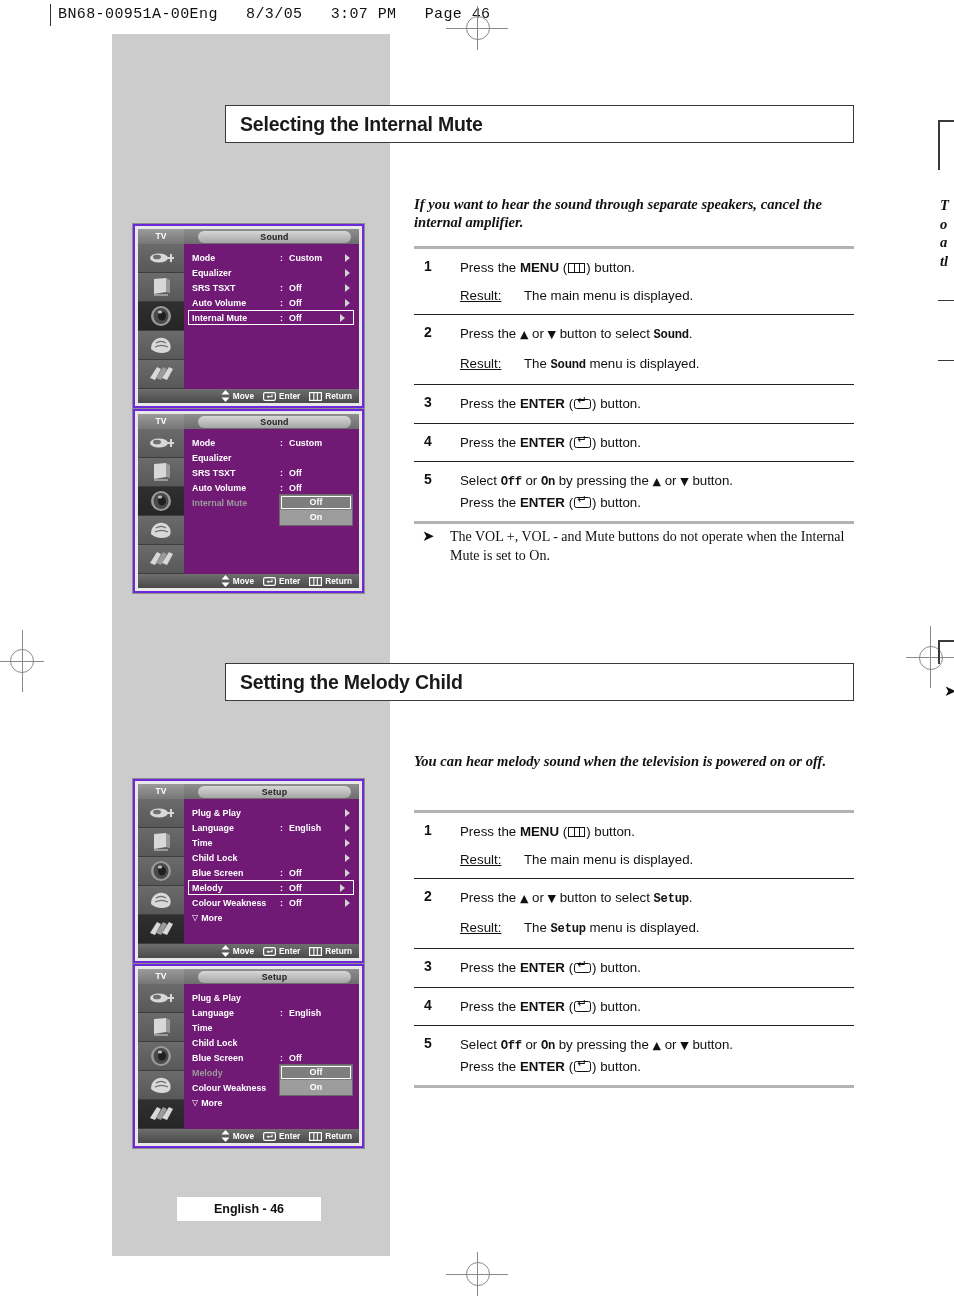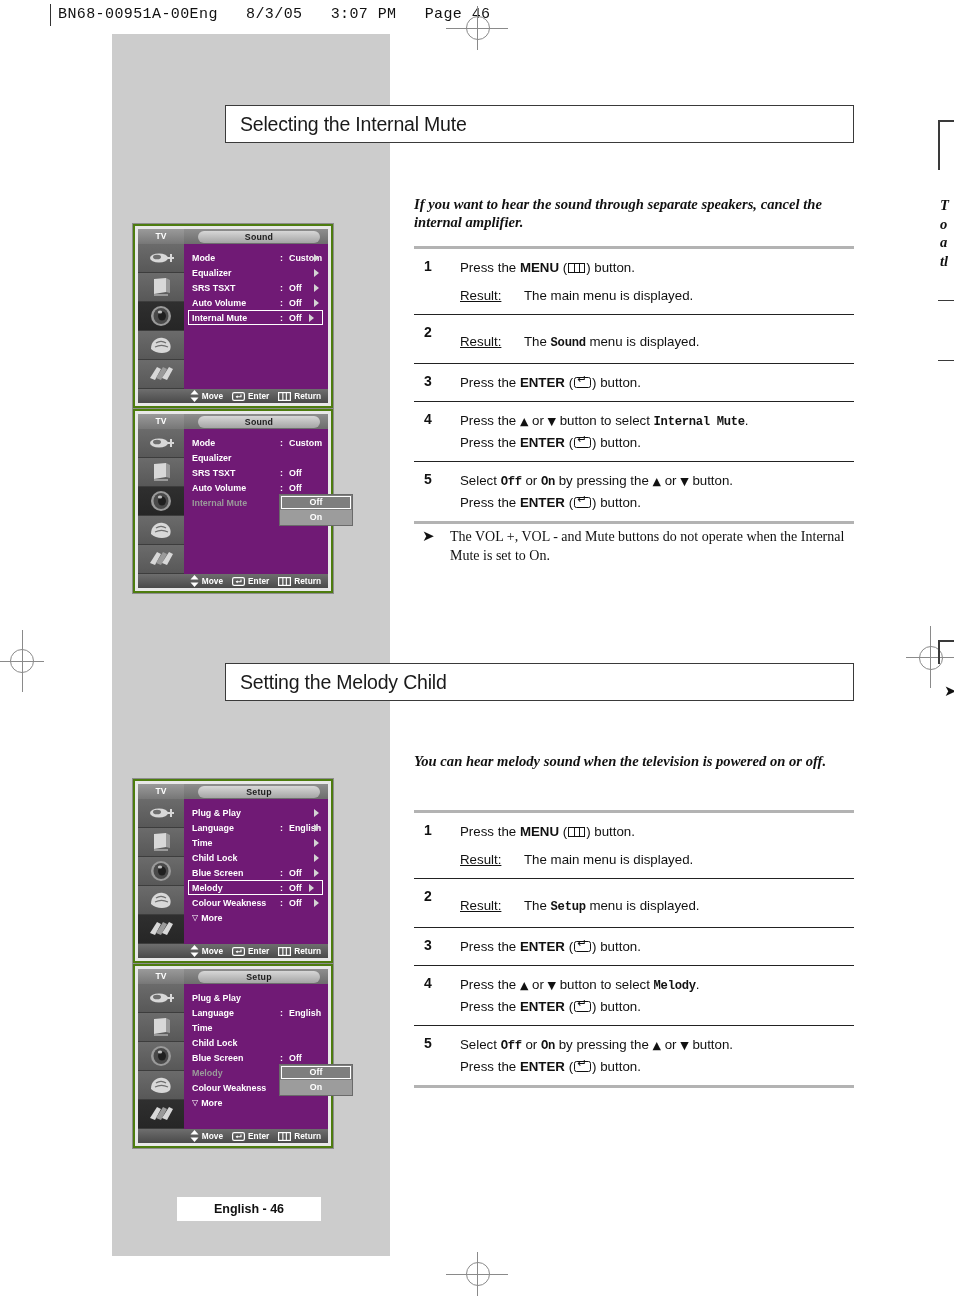--- a/index.html
+++ b/index.html
@@ -28,21 +28,21 @@
 
   
   #gray-panel{left:112px;top:34px;width:278px;height:1222px;background:#cccccc;}
 
   
   .section-head{
     height:36px;background:#fff;border:1.6px solid #3a3a3a;
     display:flex;align-items:center;
   }
   .section-head .txt{
-    font-size:19.5px;font-weight:normal;color:#1a1a1a;
+    font-size:19.5px;font-weight:bold;color:#1a1a1a;
     padding-left:14px;letter-spacing:-.2px;
   }
   #head-1{left:225px;top:105px;width:627px;}
   #head-2{left:225px;top:663px;width:627px;}
 
   
   .intro{
     font-family:"Liberation Serif", serif;
     font-style:italic;font-weight:bold;
     font-size:14.6px;color:#111;line-height:18px;
@@ -96,22 +96,22 @@
   .note .arrow{
     width:36px;flex:0 0 36px;font-family:"DejaVu Sans",sans-serif;
     font-size:15px;color:#111;padding-left:8px;box-sizing:border-box;
   }
   .note .ntext{
     flex:1;font-family:"Liberation Serif", serif;font-size:14px;color:#111;line-height:19px;
   }
 
   
   .osd{
-    position:absolute;width:200px;
-    background:#e8e8e8;border:2px solid #4d7c0f;
+    position:absolute;width:231px;
+    background:#e8e8e8;border:2px solid #6d28d9;
     box-shadow:0 0 0 1px #8d8d8d;
     box-sizing:border-box;padding:3px;
   }
   .osd-inner{position:relative;background:#565656;}
   .osd-title{
     height:15px;display:flex;align-items:center;position:relative;
     background:linear-gradient(#8e8e8e,#6d6d6d);
   }
   .osd-title .tv{
     width:46px;text-align:center;font-size:8.5px;font-weight:bold;color:#fff;
@@ -251,38 +251,38 @@
         <div class="resultline">
           <span class="rlabel">Result:</span>
           <span class="rtext">The main menu is displayed.</span>
         </div>
       </div>
     </div>
     <div class="rule-thin"></div>
     <div class="step">
       <div class="num">2</div>
       <div class="body">
+        <div class="line">Press the <span class="tri">▲</span> or <span class="tri">▼</span> button to select <span class="mono">Sound</span>.</div>
         <div class="resultline">
           <span class="rlabel">Result:</span>
           <span class="rtext">The <span class="mono">Sound</span> menu is displayed.</span>
         </div>
       </div>
     </div>
     <div class="rule-thin"></div>
     <div class="step">
       <div class="num">3</div>
       <div class="body">
         <div class="line">Press the <b class="kw">ENTER</b> (<span class="icon-enter"></span>) button.</div>
       </div>
     </div>
     <div class="rule-thin"></div>
     <div class="step">
       <div class="num">4</div>
       <div class="body">
-        <div class="line">Press the <span class="tri">▲</span> or <span class="tri">▼</span> button to select <span class="mono">Internal Mute</span>.</div>
         <div class="line">Press the <b class="kw">ENTER</b> (<span class="icon-enter"></span>) button.</div>
       </div>
     </div>
     <div class="rule-thin"></div>
     <div class="step">
       <div class="num">5</div>
       <div class="body">
         <div class="line">Select <span class="mono">Off</span> or <span class="mono">On</span> by pressing the <span class="tri">▲</span> or <span class="tri">▼</span> button.</div>
         <div class="line">Press the <b class="kw">ENTER</b> (<span class="icon-enter"></span>) button.</div>
       </div>
@@ -310,38 +310,38 @@
         <div class="resultline">
           <span class="rlabel">Result:</span>
           <span class="rtext">The main menu is displayed.</span>
         </div>
       </div>
     </div>
     <div class="rule-thin"></div>
     <div class="step">
       <div class="num">2</div>
       <div class="body">
+        <div class="line">Press the <span class="tri">▲</span> or <span class="tri">▼</span> button to select <span class="mono">Setup</span>.</div>
         <div class="resultline">
           <span class="rlabel">Result:</span>
           <span class="rtext">The <span class="mono">Setup</span> menu is displayed.</span>
         </div>
       </div>
     </div>
     <div class="rule-thin"></div>
     <div class="step">
       <div class="num">3</div>
       <div class="body">
         <div class="line">Press the <b class="kw">ENTER</b> (<span class="icon-enter"></span>) button.</div>
       </div>
     </div>
     <div class="rule-thin"></div>
     <div class="step">
       <div class="num">4</div>
       <div class="body">
-        <div class="line">Press the <span class="tri">▲</span> or <span class="tri">▼</span> button to select <span class="mono">Melody</span>.</div>
         <div class="line">Press the <b class="kw">ENTER</b> (<span class="icon-enter"></span>) button.</div>
       </div>
     </div>
     <div class="rule-thin"></div>
     <div class="step">
       <div class="num">5</div>
       <div class="body">
         <div class="line">Select <span class="mono">Off</span> or <span class="mono">On</span> by pressing the <span class="tri">▲</span> or <span class="tri">▼</span> button.</div>
         <div class="line">Press the <b class="kw">ENTER</b> (<span class="icon-enter"></span>) button.</div>
       </div>

